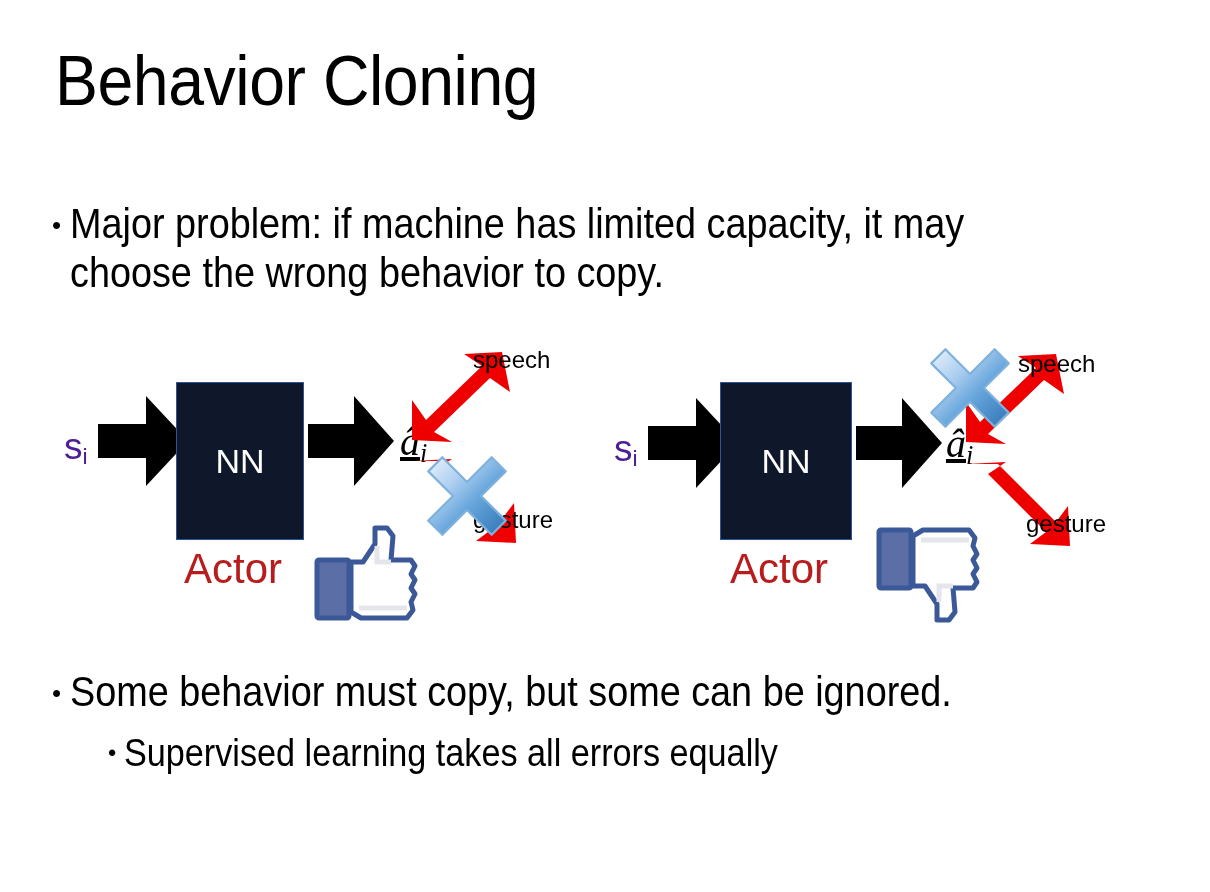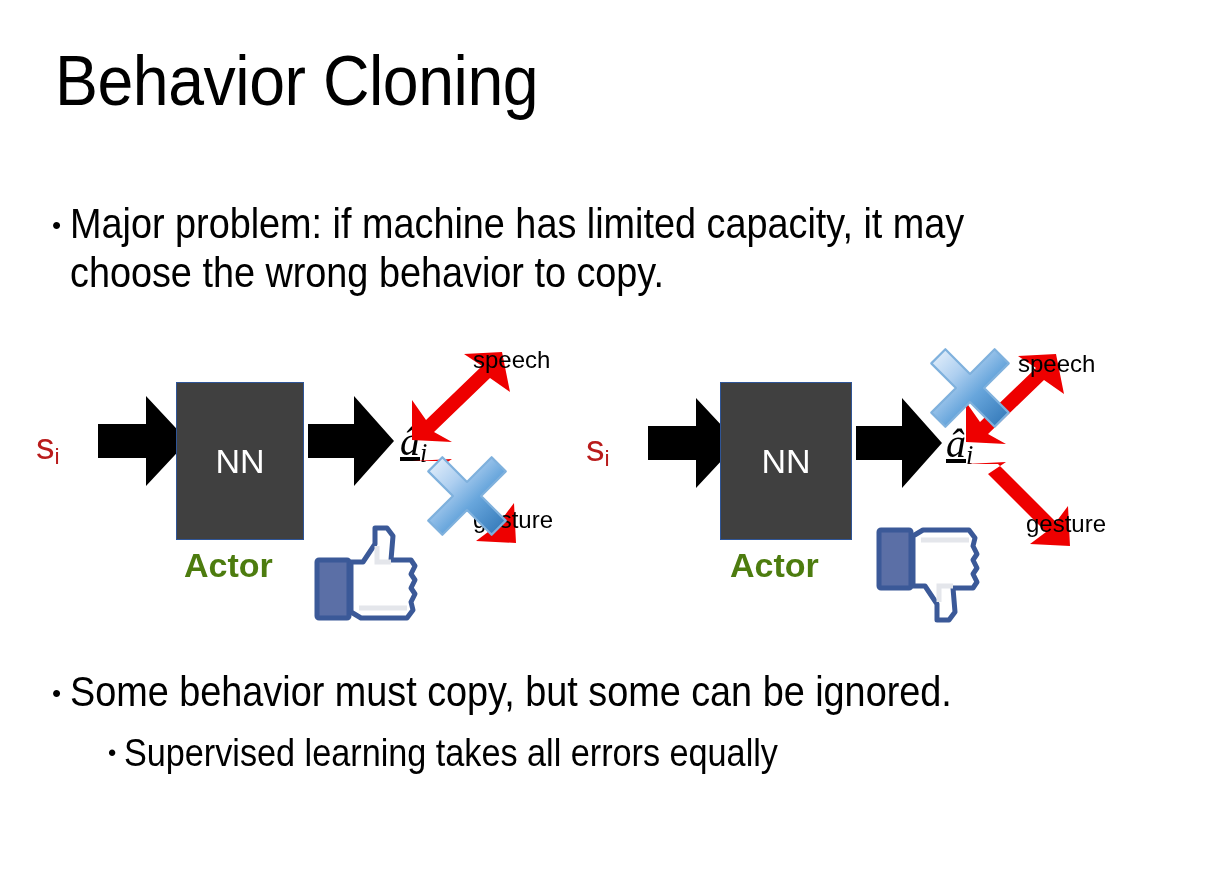--- a/index.html
+++ b/index.html
@@ -87,52 +87,52 @@
     width: 590px;
     height: 310px;
   }
   #diagram-left  { left: 18px; }
   #diagram-right { left: 568px; }
 
   .state-label {
     position: absolute;
     font-family: "Liberation Sans", sans-serif;
     font-size: 37px;
-    color: #b91c1c;
-    line-height: 1;
+    color: #4c1d95;
+    line-height: 1;
+    margin-left: 28px;
   }
   .state-label sub {
     font-size: 0.62em;
     vertical-align: -0.22em;
   }
 
   .nn-box {
     position: absolute;
-    background: #404040;
+    background: #0f172a;
     border: 1px solid #2F5597;
     box-sizing: border-box;
     display: flex;
     align-items: center;
     justify-content: center;
   }
   .nn-label {
     color: #ffffff;
     font-family: "Liberation Sans", sans-serif;
     font-size: 34px;
     line-height: 1;
   }
 
   .actor-label {
     position: absolute;
     font-family: "Liberation Sans", sans-serif;
-    font-size: 34px;
-    color: #4d7c0f;
+    font-size: 42px;
+    color: #b91c1c;
     line-height: 1;
     white-space: nowrap;
-    font-weight: bold;
   }
 
   .block-arrow {
     position: absolute;
   }
 
   .action-label {
     position: absolute;
     font-family: "Liberation Serif", serif;
     font-style: italic;

